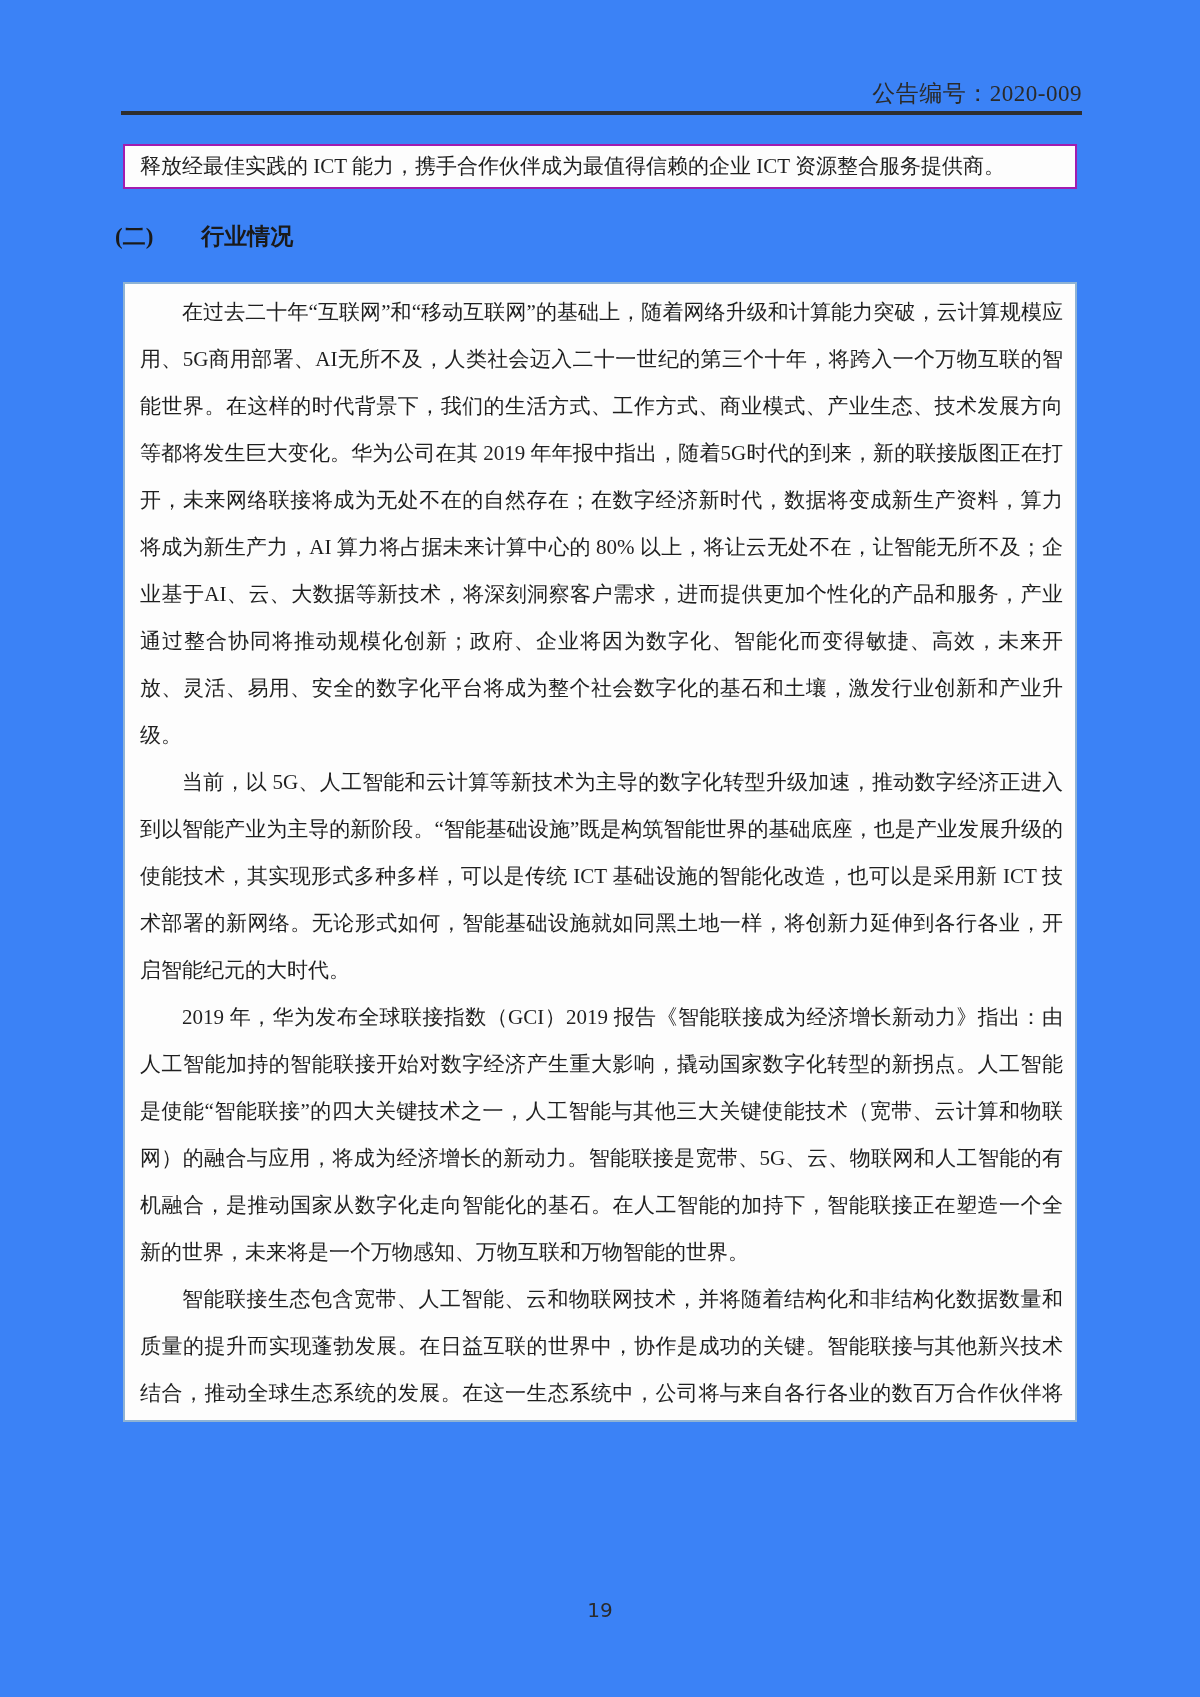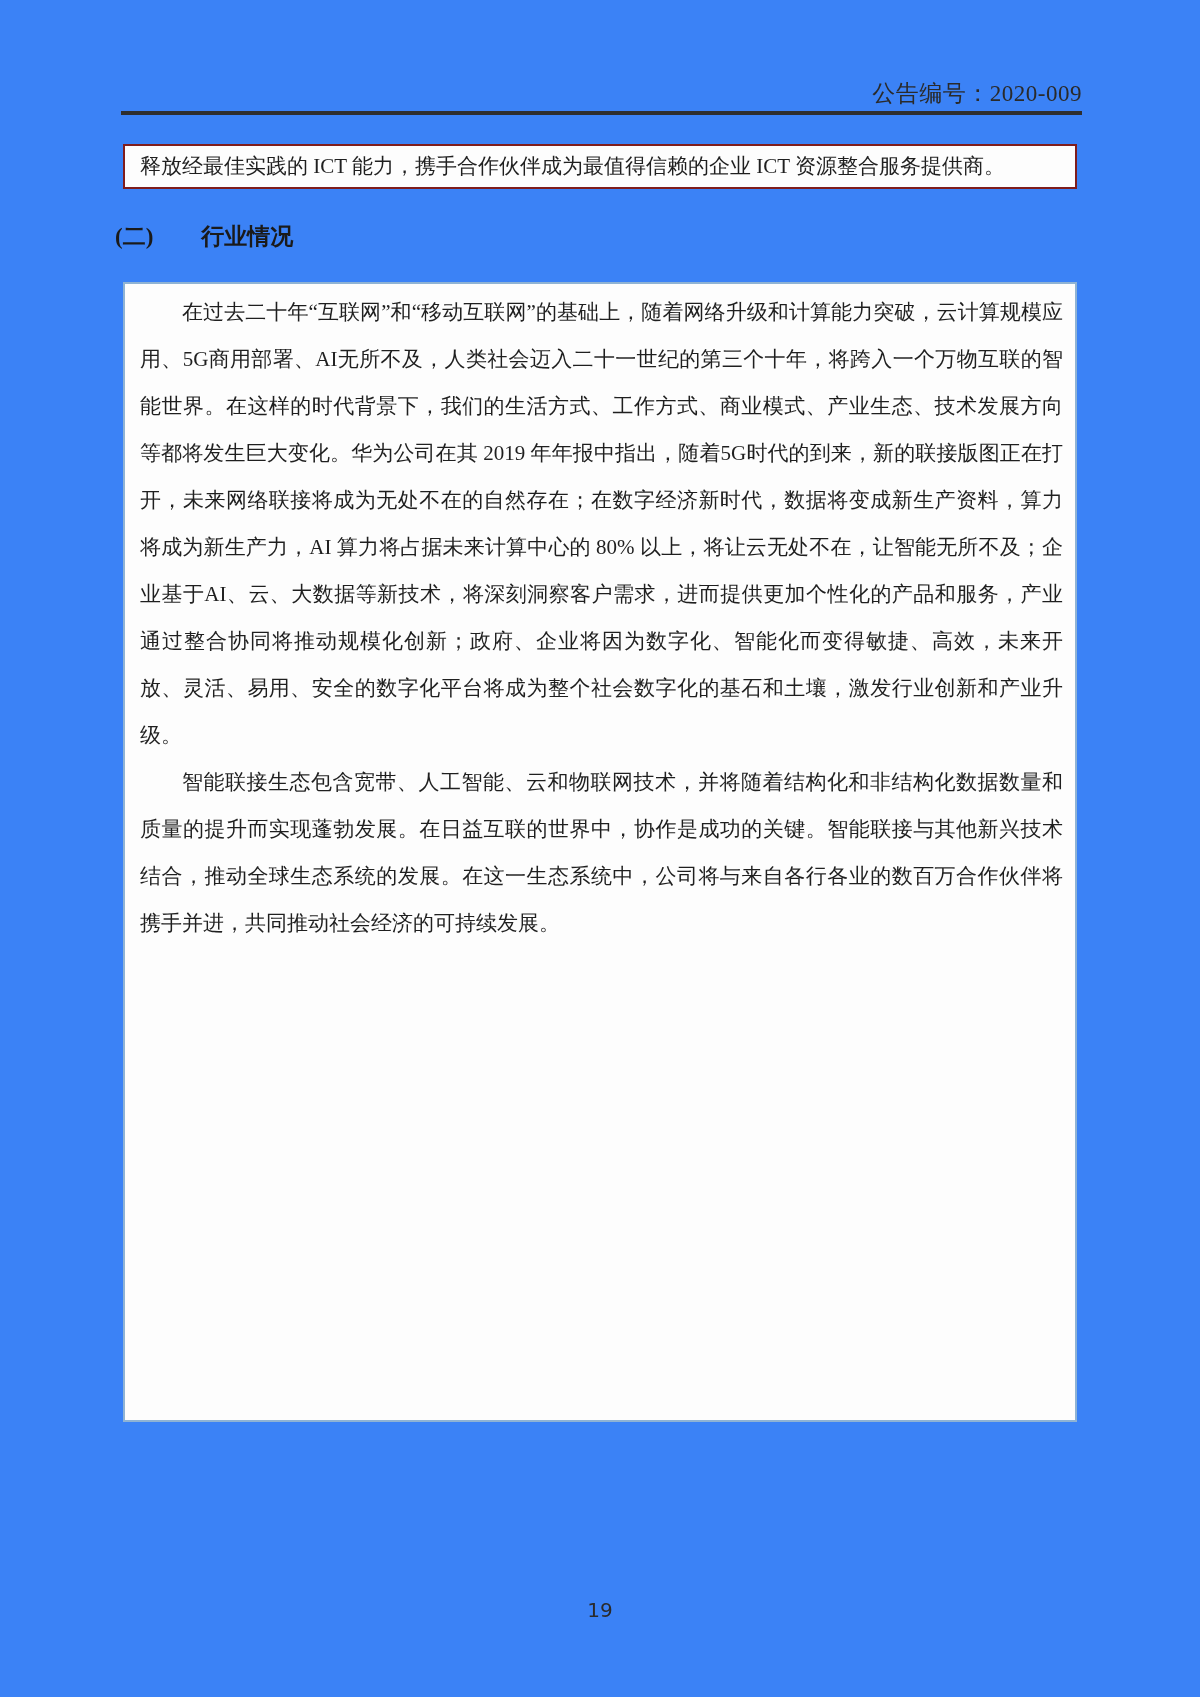--- a/index.html
+++ b/index.html
@@ -34,21 +34,21 @@
     width: 961px;
     height: 4px;
     background: #2e2e2e;
   }
   .intro-box {
     position: absolute;
     top: 144px;
     left: 123px;
     width: 954px;
     min-height: 44px;
-    border: 2px solid #7f1d1d;
+    border: 2px solid #a21caf;
     padding: 8px 14px 8px 15px;
     font-size: 21px;
     line-height: 25px;
     display: flex;
     align-items: center;
     background: #fdfdfd;
   }
   .section-heading {
     position: absolute;
     top: 221px;
@@ -101,18 +101,20 @@
   <div class="intro-box">
     <span>释放经最佳实践的 ICT 能力，携手合作伙伴成为最值得信赖的企业 ICT 资源整合服务提供商。</span>
   </div>
 
   <div class="section-heading">
     <span class="section-number">(二)</span><span class="section-title">行业情况</span>
   </div>
 
   <div class="main-box">
     <p>在过去二十年“互联网”和“移动互联网”的基础上，随着网络升级和计算能力突破，云计算规模应用、5G商用部署、AI无所不及，人类社会迈入二十一世纪的第三个十年，将跨入一个万物互联的智能世界。在这样的时代背景下，我们的生活方式、工作方式、商业模式、产业生态、技术发展方向等都将发生巨大变化。华为公司在其 2019 年年报中指出，随着5G时代的到来，新的联接版图正在打开，未来网络联接将成为无处不在的自然存在；在数字经济新时代，数据将变成新生产资料，算力将成为新生产力，AI 算力将占据未来计算中心的 80% 以上，将让云无处不在，让智能无所不及；企业基于AI、云、大数据等新技术，将深刻洞察客户需求，进而提供更加个性化的产品和服务，产业通过整合协同将推动规模化创新；政府、企业将因为数字化、智能化而变得敏捷、高效，未来开放、灵活、易用、安全的数字化平台将成为整个社会数字化的基石和土壤，激发行业创新和产业升级。</p>
+    <p>当前，以 5G、人工智能和云计算等新技术为主导的数字化转型升级加速，推动数字经济正进入到以智能产业为主导的新阶段。“智能基础设施”既是构筑智能世界的基础底座，也是产业发展升级的使能技术，其实现形式多种多样，可以是传统 ICT 基础设施的智能化改造，也可以是采用新 ICT 技术部署的新网络。无论形式如何，智能基础设施就如同黑土地一样，将创新力延伸到各行各业，开启智能纪元的大时代。</p>
+    <p>2019 年，华为发布全球联接指数（GCI）2019 报告《智能联接成为经济增长新动力》指出：由人工智能加持的智能联接开始对数字经济产生重大影响，撬动国家数字化转型的新拐点。人工智能是使能“智能联接”的四大关键技术之一，人工智能与其他三大关键使能技术（宽带、云计算和物联网）的融合与应用，将成为经济增长的新动力。智能联接是宽带、5G、云、物联网和人工智能的有机融合，是推动国家从数字化走向智能化的基石。在人工智能的加持下，智能联接正在塑造一个全新的世界，未来将是一个万物感知、万物互联和万物智能的世界。</p>
     <p>智能联接生态包含宽带、人工智能、云和物联网技术，并将随着结构化和非结构化数据数量和质量的提升而实现蓬勃发展。在日益互联的世界中，协作是成功的关键。智能联接与其他新兴技术结合，推动全球生态系统的发展。在这一生态系统中，公司将与来自各行各业的数百万合作伙伴将携手并进，共同推动社会经济的可持续发展。</p>
   </div>
 
   <div class="page-number">19</div>
 
 </div>
 
 </body></html>

